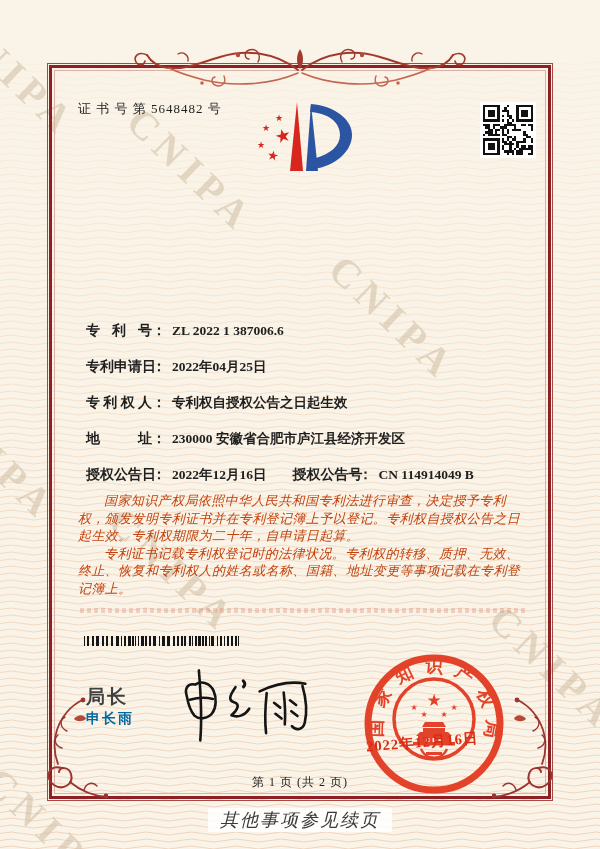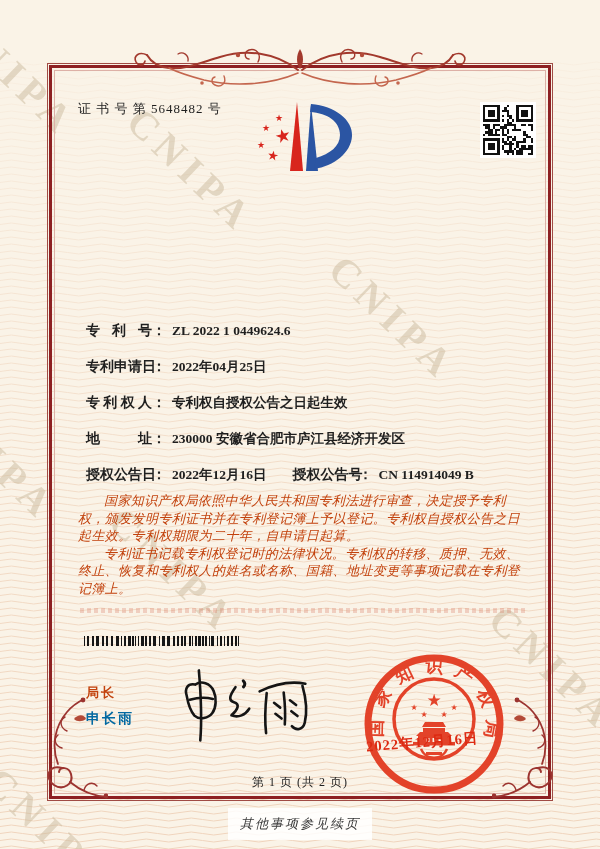--- a/index.html
+++ b/index.html
@@ -46,31 +46,31 @@
   .pair2{margin-left:26px;margin-top:24px;}
   
   .legal{position:absolute;left:78px;top:492px;width:452px;z-index:4;
     font-size:13px;line-height:17.5px;font-style:italic;color:#c2410c;letter-spacing:.4px;}
   .legal p{margin:0;text-indent:2em;}
   .microtext{position:absolute;left:80px;top:608px;width:448px;height:5px;z-index:4;opacity:.55;
     background:repeating-linear-gradient(90deg,rgba(213,110,88,.5) 0 4px,rgba(213,110,88,0) 4px 7px);}
   
   .barcode{position:absolute;left:84px;top:636px;width:158px;height:10px;z-index:4;}
   .director-title{position:absolute;left:86px;top:684px;z-index:4;
-    font-family:"Liberation Sans",sans-serif;font-weight:bold;font-size:13px;letter-spacing:2px;color:#c2410c;}
+    font-family:"Liberation Sans",sans-serif;font-weight:bold;font-size:19px;letter-spacing:2px;color:#404040;}
   .director-name{position:absolute;left:86px;top:710px;z-index:4;
     font-family:"Liberation Sans",sans-serif;font-weight:bold;font-size:14px;letter-spacing:2px;color:#0369a1;}
   .signature{position:absolute;left:172px;top:656px;width:195px;height:92px;z-index:5;}
   .seal{position:absolute;left:359px;top:649px;width:150px;height:150px;z-index:6;opacity:.95;}
   .seal-date{position:absolute;left:366px;top:733px;z-index:7;white-space:nowrap;
     font-size:14.5px;font-weight:bold;color:#dd2a12;letter-spacing:1px;transform:rotate(-4.5deg);}
   .page-num{position:absolute;left:56px;width:488px;top:774px;text-align:center;font-size:12px;letter-spacing:1px;z-index:4;}
   .footer-note{position:absolute;left:0;width:600px;top:808px;text-align:center;z-index:4;}
-  .footer-note span{display:inline-block;background:rgba(255,255,255,.85);padding:7px 12px;
-    font-size:13px;font-style:italic;letter-spacing:2px;color:#3a3a3a;}
+  .footer-note span{display:inline-block;background:rgba(255,255,255,.85);padding:0 12px;
+    font-size:18px;font-style:italic;letter-spacing:2px;color:#3a3a3a;}
 </style>
 </head>
 <body>
 
 <div class="page">
 
   <svg class="guilloche" aria-hidden="true">
     <defs>
       <pattern id="gw" width="90" height="7" patternUnits="userSpaceOnUse">
         <path d="M0 3.5 Q 11.25 0.5 22.5 3.5 T 45 3.5 T 67.5 3.5 T 90 3.5" fill="none" stroke="#eccaae" stroke-width="1"></path>
@@ -288,21 +288,21 @@
         <rect x="15" y="1" width="5" height="5" fill="#fff"></rect>
         <rect x="16" y="2" width="3" height="3" fill="#111"></rect>
         <rect x="0" y="14" width="7" height="7" fill="#111"></rect>
         <rect x="1" y="15" width="5" height="5" fill="#fff"></rect>
         <rect x="2" y="16" width="3" height="3" fill="#111"></rect>
       </svg>
   </div>
 
 
   <div class="row r2">
-    <span class="lbl">专利号</span><span class="colon">：</span><span class="val">ZL 2022 1 0449624.6</span>
+    <span class="lbl">专利号</span><span class="colon">：</span><span class="val">ZL 2022 1 387006.6</span>
   </div>
   <div class="row r3">
     <span class="lbl">专利申请日</span><span class="colon">：</span><span class="val">2022年04月25日</span>
   </div>
   <div class="row r4">
     <span class="lbl">专利权人</span><span class="colon">：</span><span class="val">专利权自授权公告之日起生效</span>
   </div>
   <div class="row r5">
     <span class="lbl">地址</span><span class="colon">：</span><span class="val">230000 安徽省合肥市庐江县经济开发区</span>
   </div>

